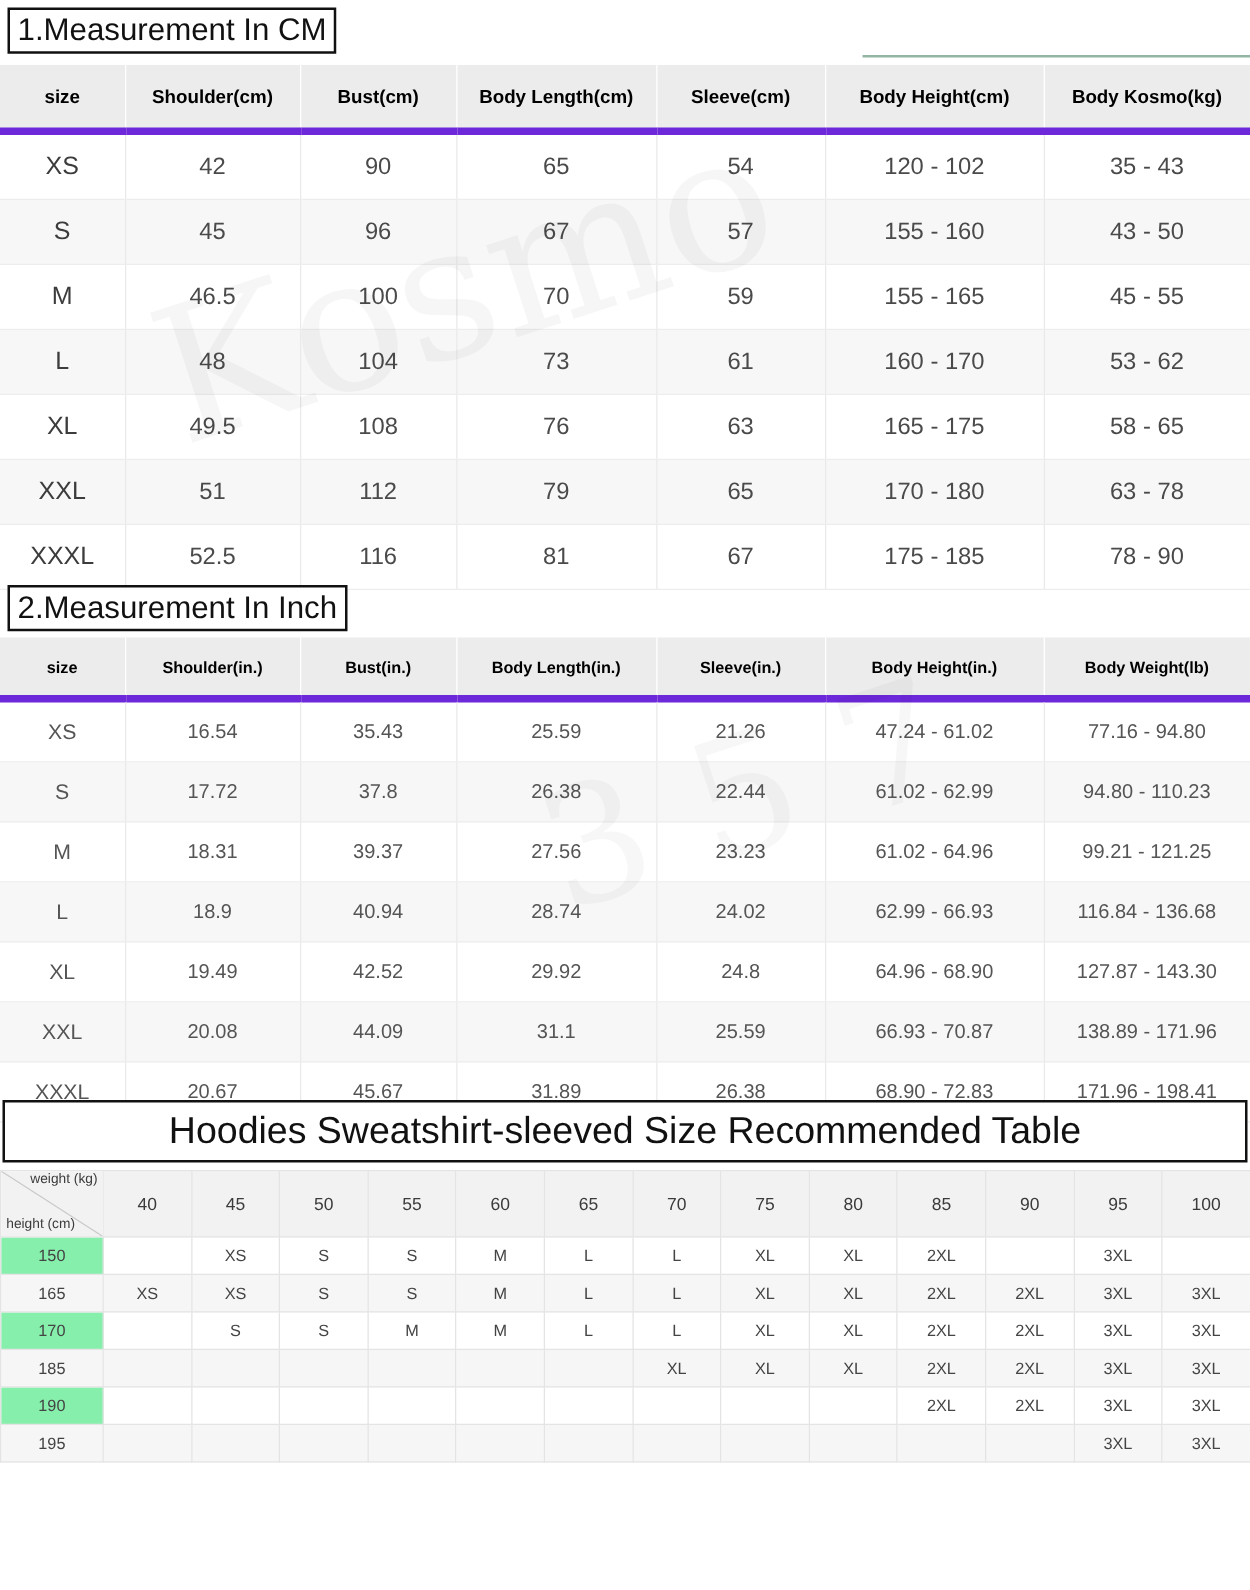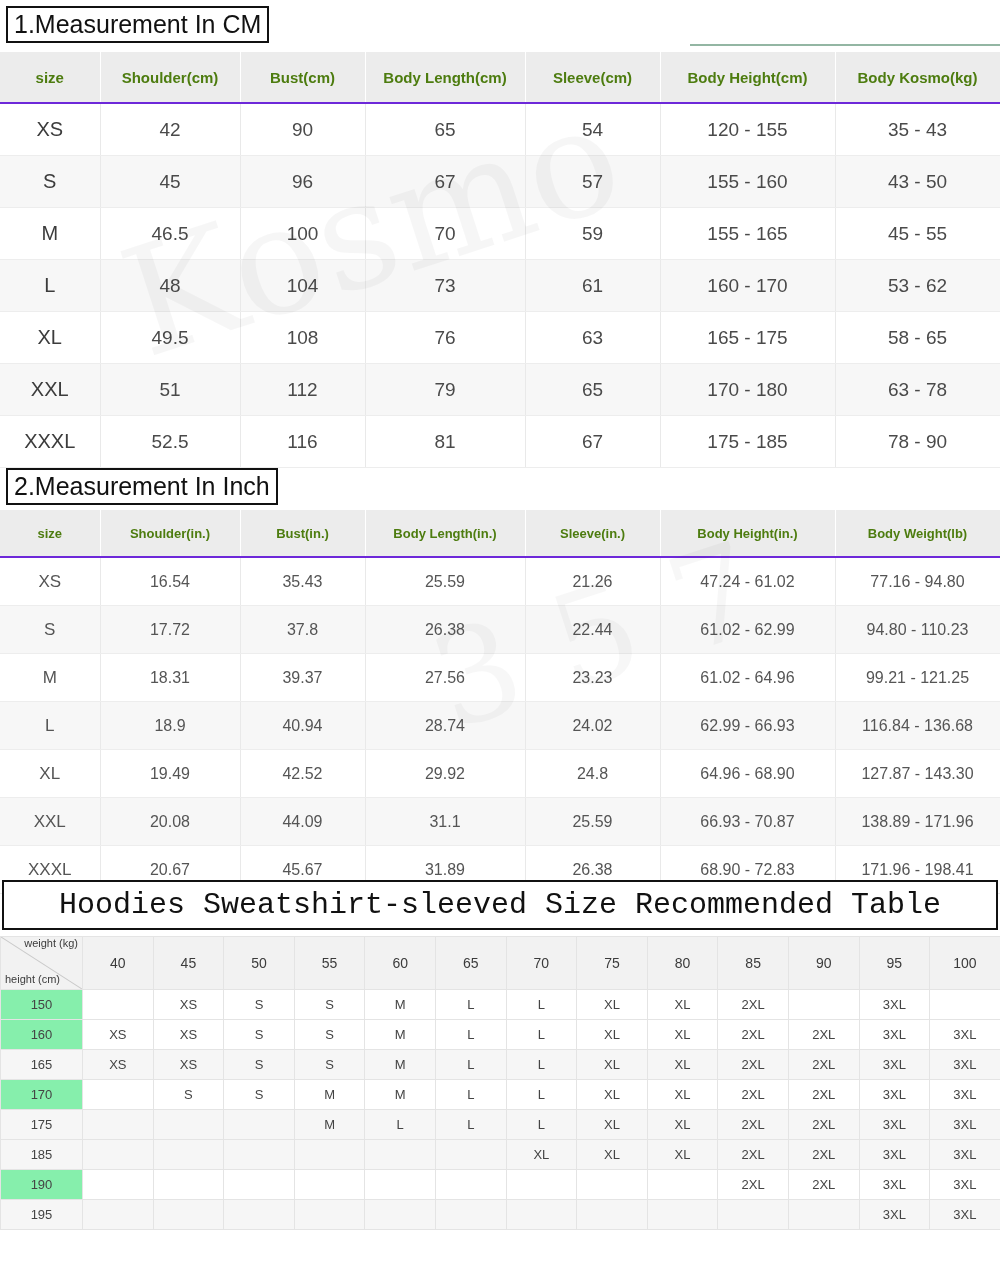--- a/index.html
+++ b/index.html
@@ -46,42 +46,41 @@
   .big-title {
     display: block;
     border: 2px solid #111111;
     background: #ffffff;
     font-size: 30px;
     line-height: 46px;
     text-align: center;
     color: #111111;
     white-space: nowrap;
     overflow: hidden;
-    font-family: Liberation Mono, monospace;
   }
 
   
   table.meas {
     position: absolute;
     left: 0;
     width: 1000px;
     border-collapse: collapse;
     table-layout: fixed;
   }
   #table-cm { top: 52px; }
   #table-in { top: 510px; }
 
   table.meas th {
     background: #ececec;
     font-size: 15px;
     font-weight: bold;
-    color: #4d7c0f;
+    color: #000000;
     height: 48px;
     border-right: 1px solid #ffffff;
-    border-bottom: 2px solid #6d28d9;
+    border-bottom: 6px solid #6d28d9;
   }
   table.meas td {
     text-align: center;
     font-size: 19px;
     color: #4a4a4a;
     height: 49px;
     border-right: 1px solid #e9e9e9;
     border-bottom: 1px solid #ededed;
     background: #ffffff;
   }
@@ -220,21 +219,21 @@
       <th>Body Kosmo(kg)</th>
     </tr>
   </thead>
   <tbody>
     <tr>
       <td class="sz">XS</td>
       <td>42</td>
       <td>90</td>
       <td>65</td>
       <td>54</td>
-      <td>120 - 155</td>
+      <td>120 - 102</td>
       <td>35 - 43</td>
     </tr>
     <tr class="alt">
       <td class="sz">S</td>
       <td>45</td>
       <td>96</td>
       <td>67</td>
       <td>57</td>
       <td>155 - 160</td>
       <td>43 - 50</td>
@@ -422,36 +421,20 @@
       <td>M</td>
       <td>L</td>
       <td>L</td>
       <td>XL</td>
       <td>XL</td>
       <td>2XL</td>
       <td></td>
       <td>3XL</td>
       <td></td>
     </tr>
-    <tr>
-      <th>160</th>
-      <td>XS</td>
-      <td>XS</td>
-      <td>S</td>
-      <td>S</td>
-      <td>M</td>
-      <td>L</td>
-      <td>L</td>
-      <td>XL</td>
-      <td>XL</td>
-      <td>2XL</td>
-      <td>2XL</td>
-      <td>3XL</td>
-      <td>3XL</td>
-    </tr>
     <tr class="alt">
       <th>165</th>
       <td>XS</td>
       <td>XS</td>
       <td>S</td>
       <td>S</td>
       <td>M</td>
       <td>L</td>
       <td>L</td>
       <td>XL</td>
@@ -471,36 +454,20 @@
       <td>L</td>
       <td>L</td>
       <td>XL</td>
       <td>XL</td>
       <td>2XL</td>
       <td>2XL</td>
       <td>3XL</td>
       <td>3XL</td>
     </tr>
     <tr class="alt">
-      <th>175</th>
-      <td></td>
-      <td></td>
-      <td></td>
-      <td>M</td>
-      <td>L</td>
-      <td>L</td>
-      <td>L</td>
-      <td>XL</td>
-      <td>XL</td>
-      <td>2XL</td>
-      <td>2XL</td>
-      <td>3XL</td>
-      <td>3XL</td>
-    </tr>
-    <tr class="alt">
       <th>185</th>
       <td></td>
       <td></td>
       <td></td>
       <td></td>
       <td></td>
       <td></td>
       <td>XL</td>
       <td>XL</td>
       <td>XL</td>

